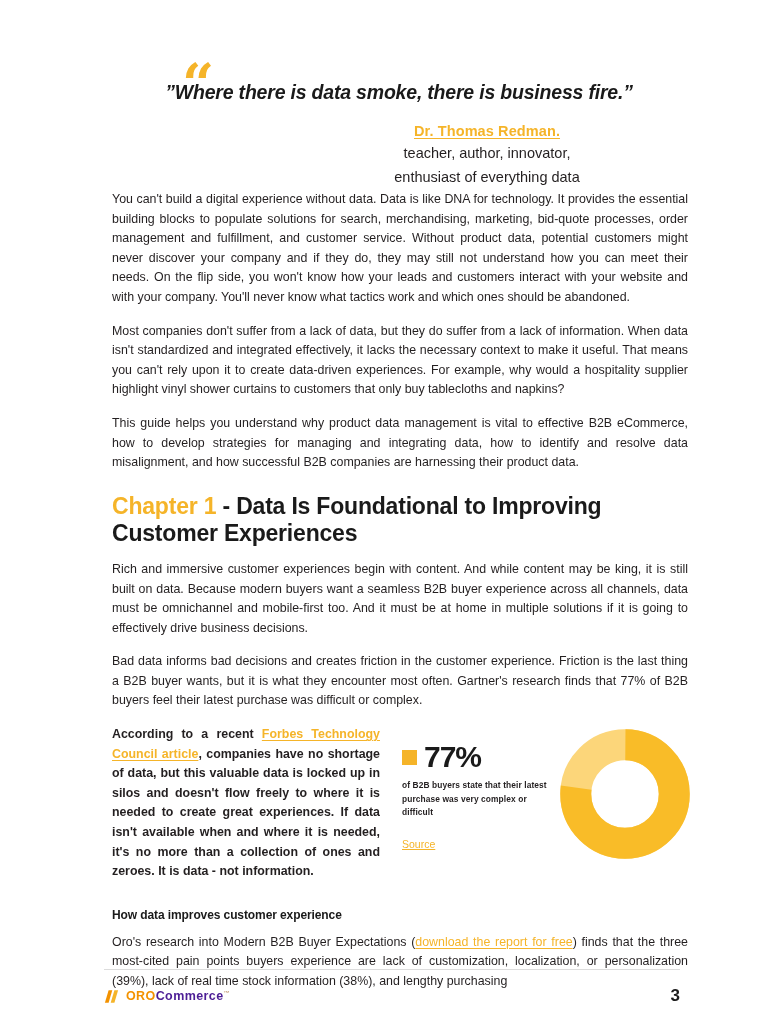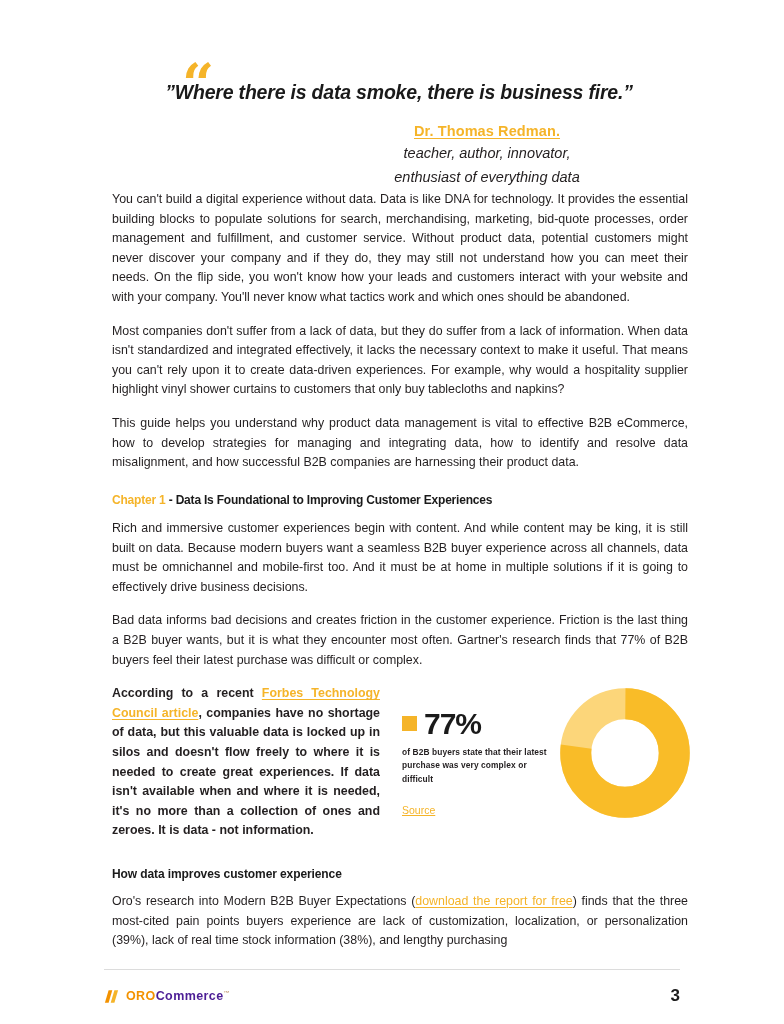--- a/index.html
+++ b/index.html
@@ -72,21 +72,20 @@
     text-decoration: underline;
     text-underline-offset: 2px;
     letter-spacing: 0.1px;
   }
   .attrib-role {
     display: block;
     font-size: 14.5px;
     color: #231f20;
     line-height: 1.55;
     margin-top: 2px;
-    font-style: italic;
   }
 
   
   .content {
     position: absolute;
     left: 112px;
     top: 190px;
     width: 576px;
   }
   p.body {
@@ -100,21 +99,21 @@
 
   a.inline-link {
     color: #f5b429;
     text-decoration: underline;
     text-underline-offset: 2px;
   }
 
   
   .chapter-heading {
     margin: 20px 0 12px 0;
-    font-size: 12px;
+    font-size: 23px;
     font-weight: 700;
     letter-spacing: -0.2px;
     line-height: 1.2;
   }
   .chapter-label { color: #f5b429; }
   .chapter-title { color: #1a1a1a; }
 
   .sub-heading {
     margin: 22px 0 11px 0;
     font-size: 12px;
@@ -131,21 +130,21 @@
   }
   .stat-col-text {
     width: 268px;
     flex: 0 0 268px;
   }
   .stat-col-text p.body { margin-bottom: 4px; font-weight: bold; }
 
   .stat-col-figure {
     flex: 1 1 auto;
     display: flex;
-    align-items: flex-end;
+    align-items: center;
     padding-left: 22px;
     padding-top: 4px;
   }
 
   .stat-callout {
     width: 152px;
     flex: 0 0 152px;
     padding-top: 6px;
   }
   .stat-value-row {

